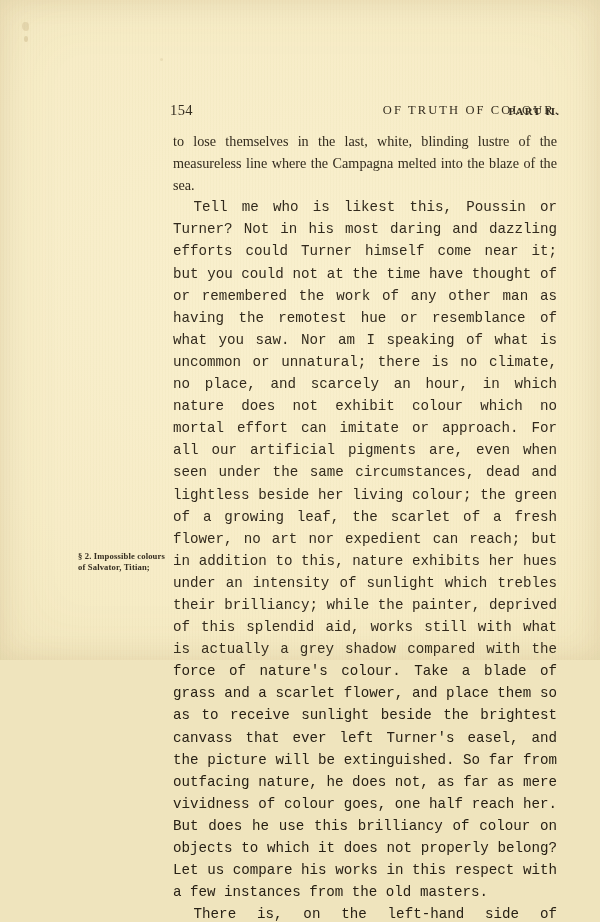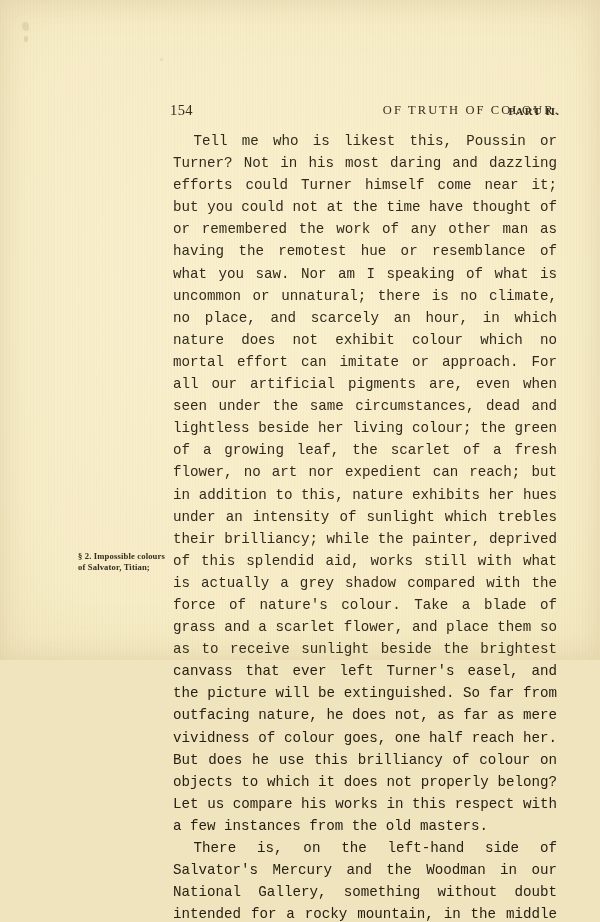--- a/index.html
+++ b/index.html
@@ -160,19 +160,20 @@
 
   <div class="running-head">
     <span class="rh-folio">154</span>
     <span class="rh-title">OF TRUTH OF COLOUR.</span>
     <span class="rh-part">PART II.</span>
   </div>
 
   <div class="marginalia" id="note-1">§ 2. Impossible colours of Salvator, Titian;</div>
 
   <div class="textblock">
+    <p>to lose themselves in the last, white, blinding lustre of the measureless line where the Campagna melted into the blaze of the sea.</p>
     <p class="indent">Tell me who is likest this, Poussin or Turner?  Not in his most daring and dazzling efforts could Turner himself come near it; but you could not at the time have thought of or remembered the work of any other man as having the remotest hue or resemblance of what you saw.  Nor am I speaking of what is uncommon or unnatural; there is no climate, no place, and scarcely an hour, in which nature does not exhibit colour which no mortal effort can imitate or approach.  For all our artificial pigments are, even when seen under the same circumstances, dead and lightless beside her living colour; the green of a growing leaf, the scarlet of a fresh flower, no art nor expedient can reach; but in addition to this, nature exhibits her hues under an intensity of sunlight which trebles their brilliancy; while the painter, deprived of this splendid aid, works still with what is actually a grey shadow compared with the force of nature's colour.  Take a blade of grass and a scarlet flower, and place them so as to receive sunlight beside the brightest canvass that ever left Turner's easel, and the picture will be extinguished.  So far from outfacing nature, he does not, as far as mere vividness of colour goes, one half reach her.  But does he use this brilliancy of colour on objects to which it does not properly belong? Let us compare his works in this respect with a few instances from the old masters.</p>
     <p class="indent"><span>There is, on the left-hand side of Salvator's Mercury and the Woodman in our National Gallery, something without doubt intended for a rocky mountain, in the middle distance, near enough for all its fissures and crags to be distinctly visible, or, rather, for a great many awkward scratches of the brush over it to be visible, which, though not particularly representative either of one thing or another, are without doubt intended to be symbolical of rocks. Now no mountain in full light, and near enough for its details of crag to be seen, is without great variety of delicate colour.  Salvator has painted it throughout without one instant of variation; but this, I suppose is simplicity and generalization; — let it pass: but what is the colour?  </span></p>
   </div>
 
   <div class="vignette"></div>
   <div class="ink-soft"></div>
 </div>
 
 </body></html>

